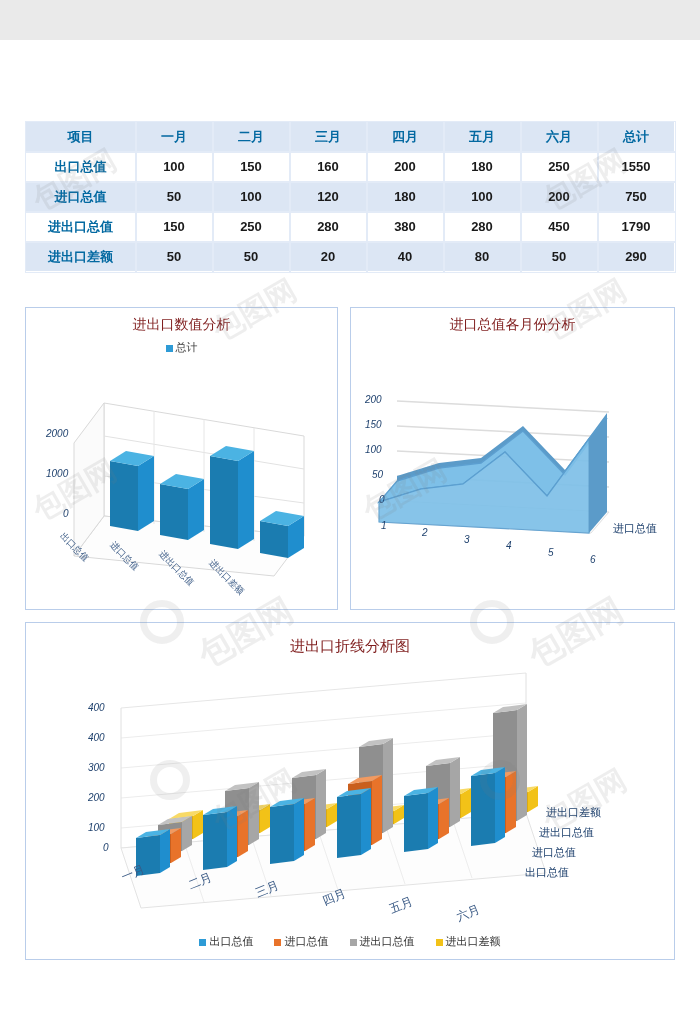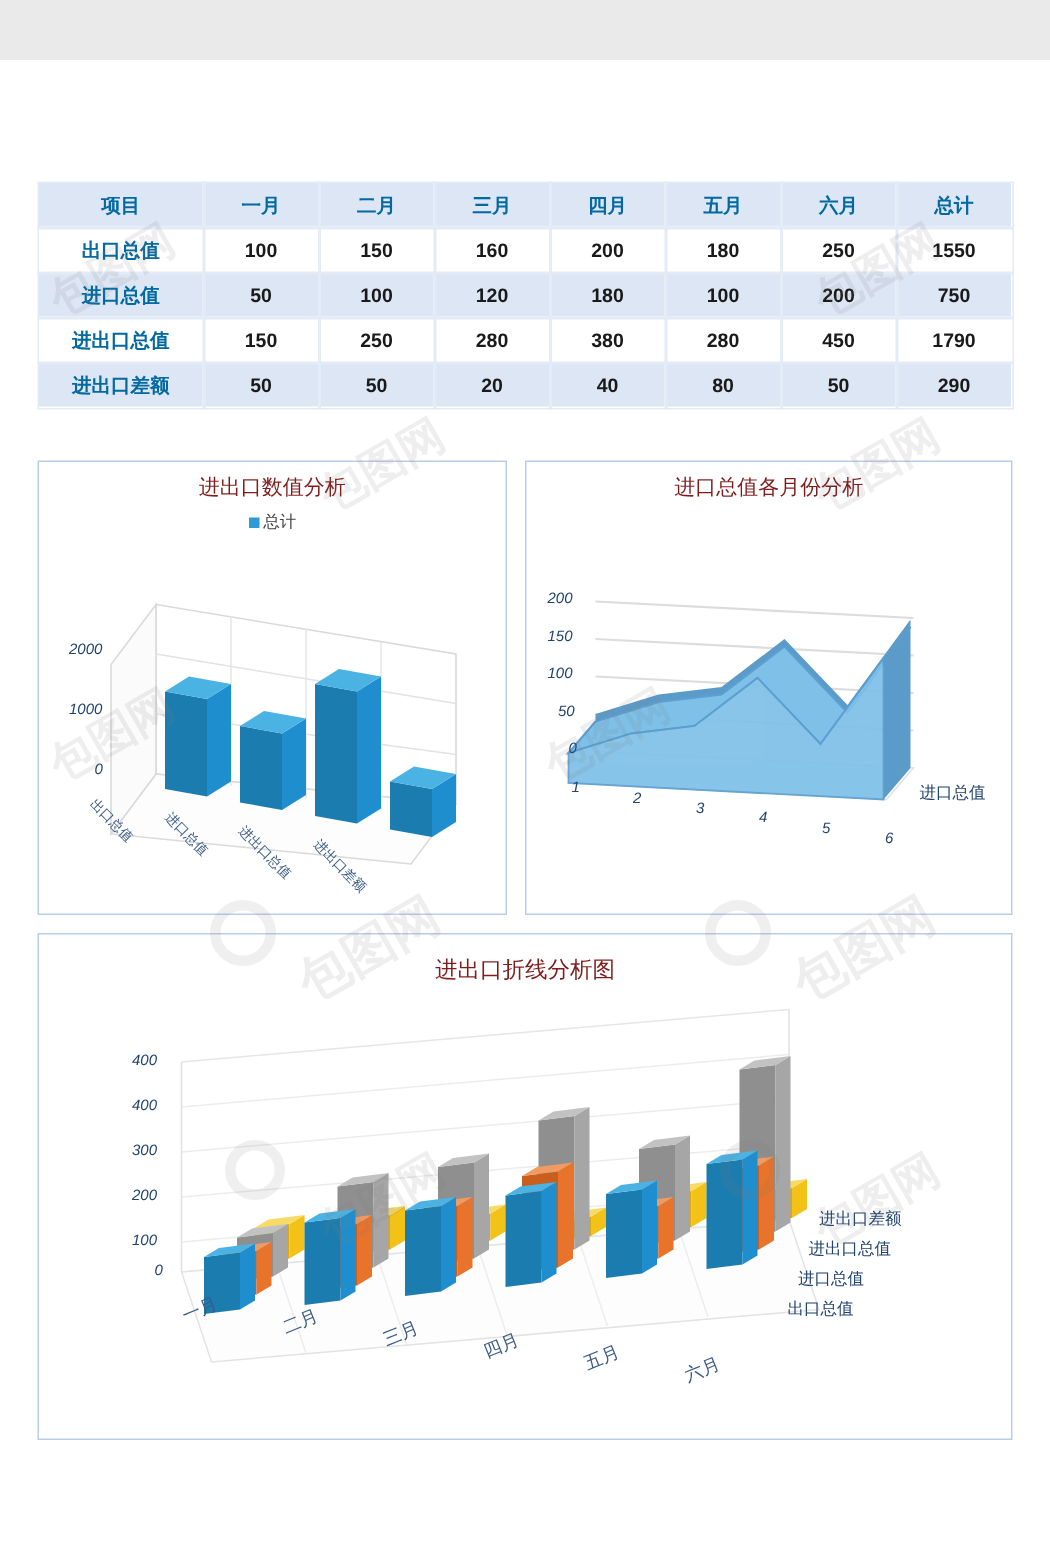--- a/index.html
+++ b/index.html
@@ -453,20 +453,26 @@
     <div class="cat-lab" style="left:227px; top:263px; font-size:12px; transform:rotate(-22deg);">三月</div>
     <div class="cat-lab" style="left:294px; top:271px; font-size:12px; transform:rotate(-22deg);">四月</div>
     <div class="cat-lab" style="left:361px; top:279px; font-size:12px; transform:rotate(-22deg);">五月</div>
     <div class="cat-lab" style="left:428px; top:287px; font-size:12px; transform:rotate(-22deg);">六月</div>
 
     <div class="series-lab" style="left:520px; top:182px;">进出口差额</div>
     <div class="series-lab" style="left:513px; top:202px;">进出口总值</div>
     <div class="series-lab" style="left:506px; top:222px;">进口总值</div>
     <div class="series-lab" style="left:499px; top:242px;">出口总值</div>
 
+    <div class="legend-bottom">
+      <span class="item"><span class="swatch" style="background:#2E9BD6"></span><span>出口总值</span></span>
+      <span class="item"><span class="swatch" style="background:#E8732A"></span><span>进口总值</span></span>
+      <span class="item"><span class="swatch" style="background:#A6A6A6"></span><span>进出口总值</span></span>
+      <span class="item"><span class="swatch" style="background:#F2C218"></span><span>进出口差额</span></span>
+    </div>
   </div>
 
   <div class="wm-ring" style="left:140px; top:560px; width:44px; height:44px;"></div>
   <div class="wm-ring" style="left:470px; top:560px; width:44px; height:44px;"></div>
   <div class="wm" style="left:195px; top:570px; transform:rotate(-30deg);">包图网</div>
   <div class="wm" style="left:525px; top:570px; transform:rotate(-30deg);">包图网</div>
   <div class="wm" style="left:210px; top:250px; transform:rotate(-30deg); font-size:30px;">包图网</div>
   <div class="wm" style="left:540px; top:250px; transform:rotate(-30deg); font-size:30px;">包图网</div>
   <div class="wm" style="left:30px; top:430px; transform:rotate(-30deg); font-size:30px;">包图网</div>
   <div class="wm" style="left:360px; top:430px; transform:rotate(-30deg); font-size:30px;">包图网</div>

